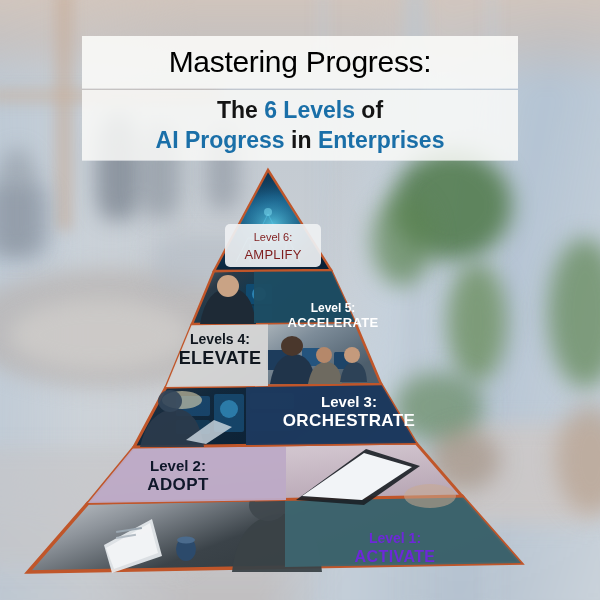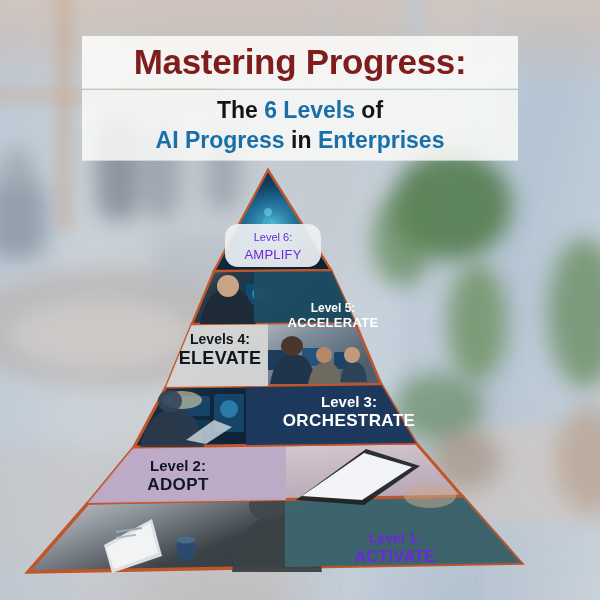--- a/index.html
+++ b/index.html
@@ -68,21 +68,21 @@
   .banner{
     background:rgba(252,251,249,.87);
     box-shadow:0 1px 0 rgba(255,255,255,.5);
     text-align:center;
   }
   .banner1{
     position:absolute;left:82px;top:36px;width:436px;height:52px;
     display:flex;align-items:center;justify-content:center;
   }
   .banner1 .t{
-    font-size:35px;font-weight:bold;color:#7f1d1d;letter-spacing:-.3px;
+    font-size:30px;font-weight:normal;color:#000000;letter-spacing:-.3px;
     white-space:nowrap;
   }
   .banner2{
     position:absolute;left:82px;top:90px;width:436px;height:70px;
     display:flex;flex-direction:column;align-items:center;justify-content:center;
     gap:2px;background:rgba(252,251,249,.84);
   }
   .sub-line{font-size:23px;font-weight:bold;color:#141414;white-space:nowrap;line-height:1.22;}
   .sub-line .blue{color:#1a6fa8;}
   .sub-line .norm{font-weight:bold;color:#141414;}
@@ -96,22 +96,22 @@
     position:absolute;text-align:center;line-height:1.2;
     font-weight:bold;pointer-events:none;
   }
   .lbl .l1{display:block;font-weight:bold;}
   .lbl .l2{display:block;font-weight:bold;}
 
   
   .chip6{
     position:absolute;left:225px;top:224px;width:84px;
     background:rgba(238,240,242,.93);
-    padding:3px 6px 4px;border-radius:13px;
-    text-align:center;color:#6d28d9;
+    padding:3px 6px 4px;border-radius:5px;
+    text-align:center;color:#7f1d1d;
   }
   .chip6 .l1{font-size:11px;}
   .chip6 .l2{font-size:13px;letter-spacing:.2px;}
 
   .lbl5{left:258px;top:277px;width:150px;color:#ffffff;}
   .lbl5 .l1{font-size:12px;margin-top:24px;} .lbl5 .l2{font-size:13px;letter-spacing:.3px;}
 
   .lbl4{left:172px;top:331px;width:96px;color:#10171f;}
   .lbl4 .l1{font-size:14px;} .lbl4 .l2{font-size:18px;letter-spacing:.3px;}
 

